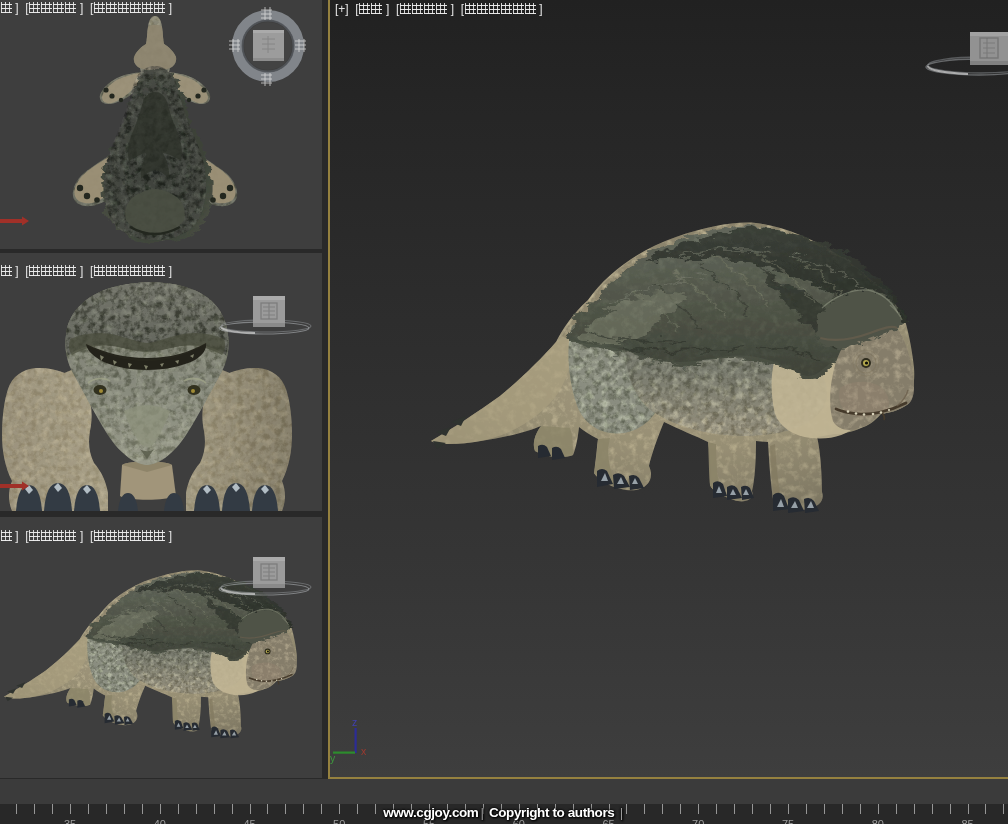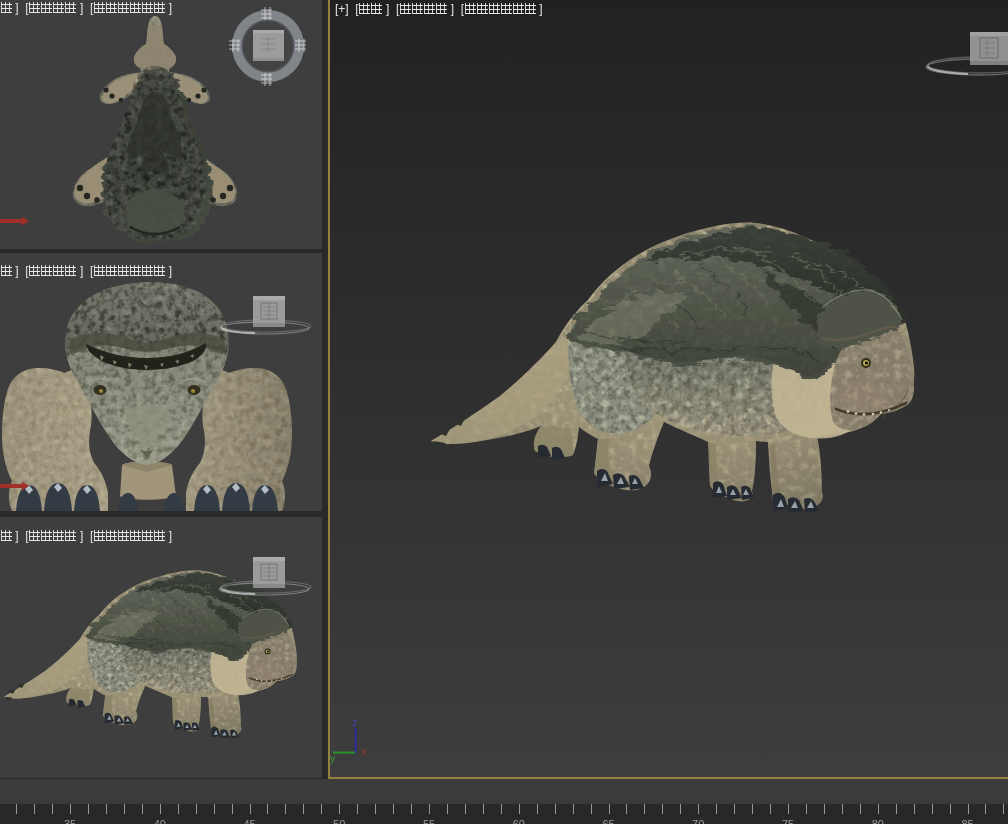--- a/index.html
+++ b/index.html
@@ -461,13 +461,14 @@
       <div class="num" style="left:877.8px">80</div>
       <div class="tick" style="left:895.7px"></div>
       <div class="tick" style="left:913.6px"></div>
       <div class="tick" style="left:931.6px"></div>
       <div class="tick" style="left:949.5px"></div>
       <div class="tick" style="left:967.5px"></div>
       <div class="num" style="left:967.5px">85</div>
       <div class="tick" style="left:985.4px"></div>
       <div class="tick" style="left:1003.4px"></div>
     </div>
+  <div id="wm">www.cgjoy.com<span class="sep">|</span> Copyright  to  authors <span class="sep">|</span></div>
 </div>
 
 </body></html>

